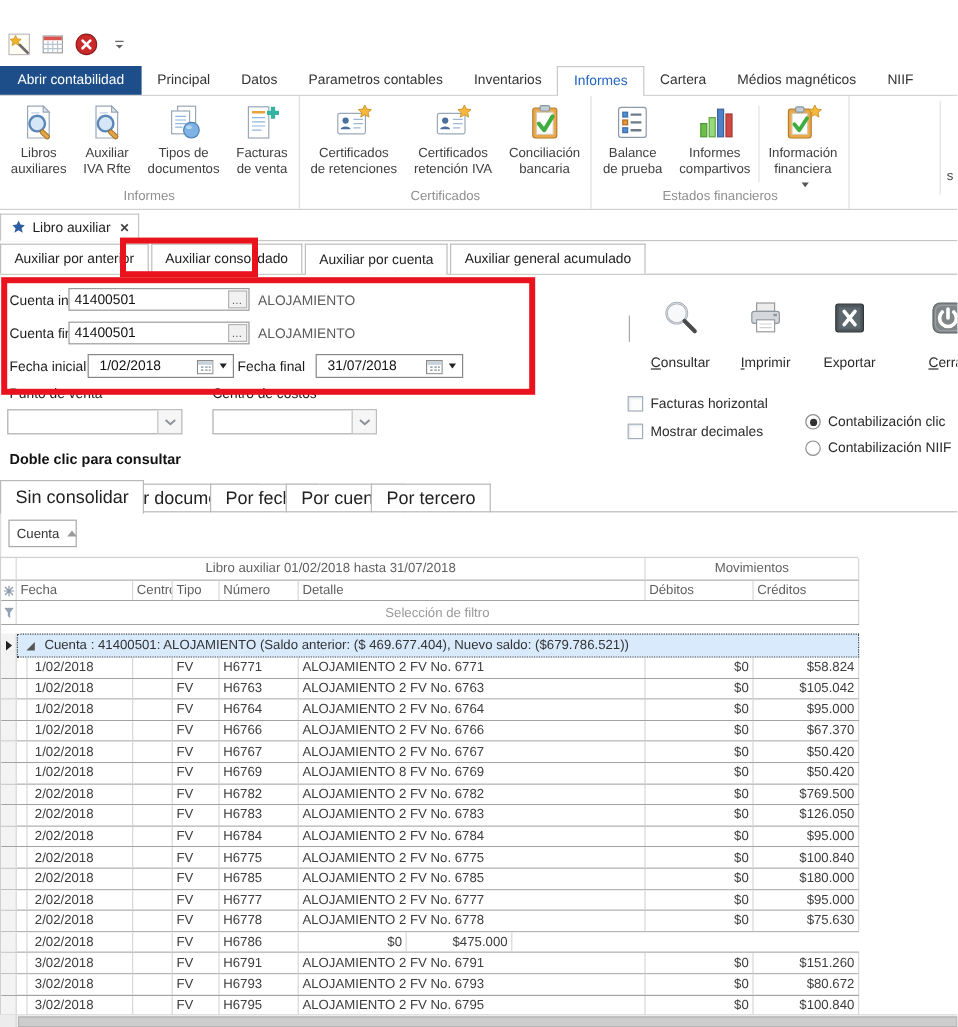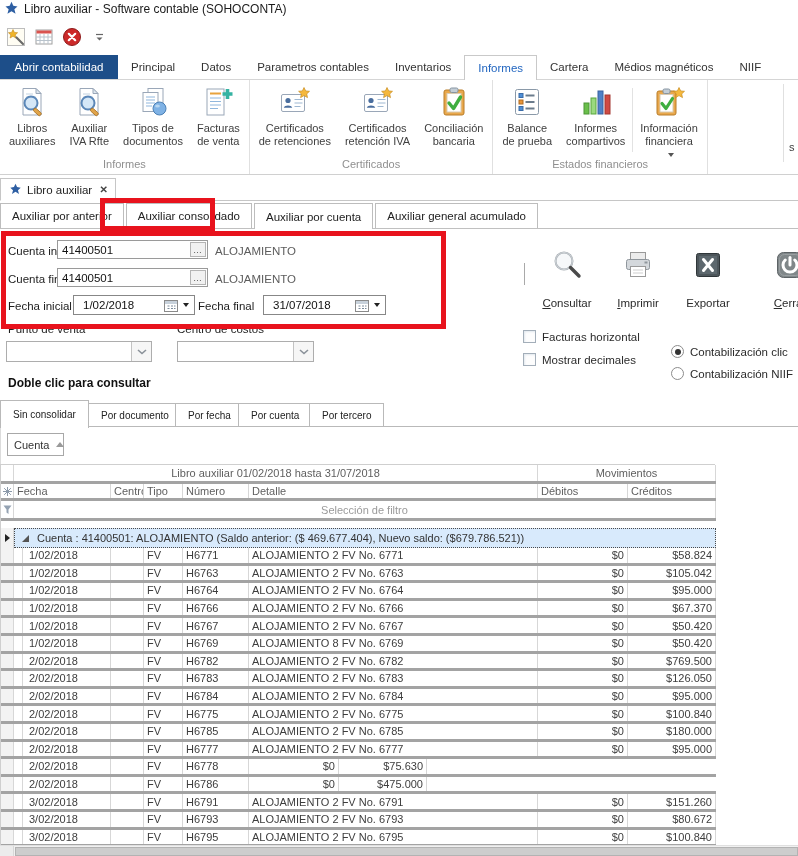--- a/index.html
+++ b/index.html
@@ -76,31 +76,31 @@
   .check { position:absolute; display:flex; align-items:center; gap:6px; font-size:11.5px; color:#2b2b2b; }
   .cbbox { width:13px; height:13px; border:1px solid #a3aeb9; background:#fdfdfd; box-shadow:inset 1px 1px 2px #e2e8ee; }
   .radio { position:absolute; display:flex; align-items:center; gap:6px; font-size:11.5px; color:#2b2b2b; white-space:nowrap; }
   .rbc { width:13px; height:13px; border:1px solid #8c8c8c; border-radius:50%; background:#fff; display:flex; align-items:center; justify-content:center; }
   .rbc.sel::after { content:""; width:6px; height:6px; border-radius:50%; background:#333; }
 
   .hint { position:absolute; left:8px; top:376px; font-size:12px; font-weight:bold; color:#111; }
 
   
   .result-tabs { position:absolute; left:0; top:400px; width:100%; height:27px; }
-  .stab { position:absolute; top:3px; height:24px; display:flex; align-items:center; padding:0 12px; border:1px solid #b9b9b9; border-bottom:none; background:#fff; font-size:10px; color:#222; white-space:nowrap; }
+  .stab { position:absolute; top:3px; height:24px; display:flex; align-items:center; padding:0 12px; border:1px solid #b9b9b9; border-bottom:none; background:#fff; font-size:15px; color:#222; white-space:nowrap; }
   .stab.active { top:0; height:28px; z-index:3; }
   .results-panel { position:absolute; left:0; top:426px; width:798px; height:430px; border-top:1px solid #b9b9b9; border-left:1px solid #dcdcdc; }
 
   
   .groupby { position:absolute; left:7px; top:433px; width:57px; height:23px; border:1px solid #a8a8a8; background:#fff; display:flex; align-items:center; padding:0 6px; gap:7px; font-size:11px; color:#333; }
   .sort-up { width:0; height:0; border-left:4px solid transparent; border-right:4px solid transparent; border-bottom:5px solid #9a9a9a; }
 
   
   .grid { position:absolute; left:0; top:464px; width:715px; border-top:1px solid #cfcfcf; border-left:1px solid #cfcfcf; }
-  .grow { display:flex; width:715px; border-bottom:3px solid #a3a3a3; background:#fff; }
+  .grow { display:flex; width:715px; border-bottom:1px solid #a3a3a3; background:#fff; }
   .gcell { border-right:1px solid #d7d7d7; display:flex; align-items:center; overflow:hidden; white-space:nowrap; }
   .band { height:19px; }
   .band .gcell { justify-content:center; color:#5f5f5f; }
   .hdr { height:17px; }
   .hdr .gcell { color:#5f5f5f; padding-left:3px; }
   .hdr .gut, .band .gut, .frow .gut { justify-content:center; padding-left:0; }
   .frow { height:20px; }
   .frow .filter-text { justify-content:center; color:#9a9a9a; }
   .ggap { height:7px; width:715px; background:#fff; }
   .grprow { height:20px; border-bottom:none; }
@@ -124,28 +124,20 @@
   .ann-tab  { left:100px; top:198px; width:115px; height:33px; }
   .ann-form { left:1px;  top:231px; width:445px; height:98px; }
 
   u { text-decoration:underline; }
 </style>
 </head>
 <body>
 
 <div id="app">
 
-  <div class="titlebar">
-    <span class="logo icon">
-      <svg width="15" height="15" viewBox="0 0 20 20">
-          <path d="M10 1l2.4 5.3 5.6.9-4.2 3.8 1.6 5.9L10 13.6 4.6 16.9l1.6-5.9L2 7.2l5.6-.9z" fill="#2e5fa3"></path>
-        </svg>
-    </span>
-    <span class="title">Libro auxiliar - Software contable (SOHOCONTA)</span>
-  </div>
 
   <div class="qat">
       <span class="qat-btn">
         <svg width="20" height="20" viewBox="0 0 20 20">
           <rect x="1.5" y="1.5" width="17" height="17" fill="#fffdf3" stroke="#bdbdbd"></rect>
           <path d="M7 2.5l1.4 2.9 3.2.3-2.4 2.2.7 3.1-2.9-1.7-2.9 1.7.7-3.1-2.4-2.2 3.2-.3z" fill="#f0b429" stroke="#c3881c" stroke-width=".6"></path>
           <path d="M10.5 10.5L17 17" stroke="#6b6b6b" stroke-width="2.2" stroke-linecap="round"></path>
         </svg>
       </span>
       <span class="qat-btn">
@@ -698,20 +690,21 @@
     <div class="gcell num" style="width:90px">$0</div>
     <div class="gcell num" style="width:88px">$95.000</div>
   </div>
   <div class="grow drow">
     <div class="gcell gut" style="width:13px"></div>
     <div class="gcell" style="width:9px"></div>
     <div class="gcell padl" style="width:88px">2/02/2018</div>
     <div class="gcell padl3" style="width:33px"></div>
     <div class="gcell padl3" style="width:39px">FV</div>
     <div class="gcell padl3" style="width:66px">H6778</div>
+    <div class="gcell padl3" style="width:289px">ALOJAMIENTO 2 FV No. 6778</div>
     <div class="gcell num" style="width:90px">$0</div>
     <div class="gcell num" style="width:88px">$75.630</div>
   </div>
   <div class="grow drow">
     <div class="gcell gut" style="width:13px"></div>
     <div class="gcell" style="width:9px"></div>
     <div class="gcell padl" style="width:88px">2/02/2018</div>
     <div class="gcell padl3" style="width:33px"></div>
     <div class="gcell padl3" style="width:39px">FV</div>
     <div class="gcell padl3" style="width:66px">H6786</div>

